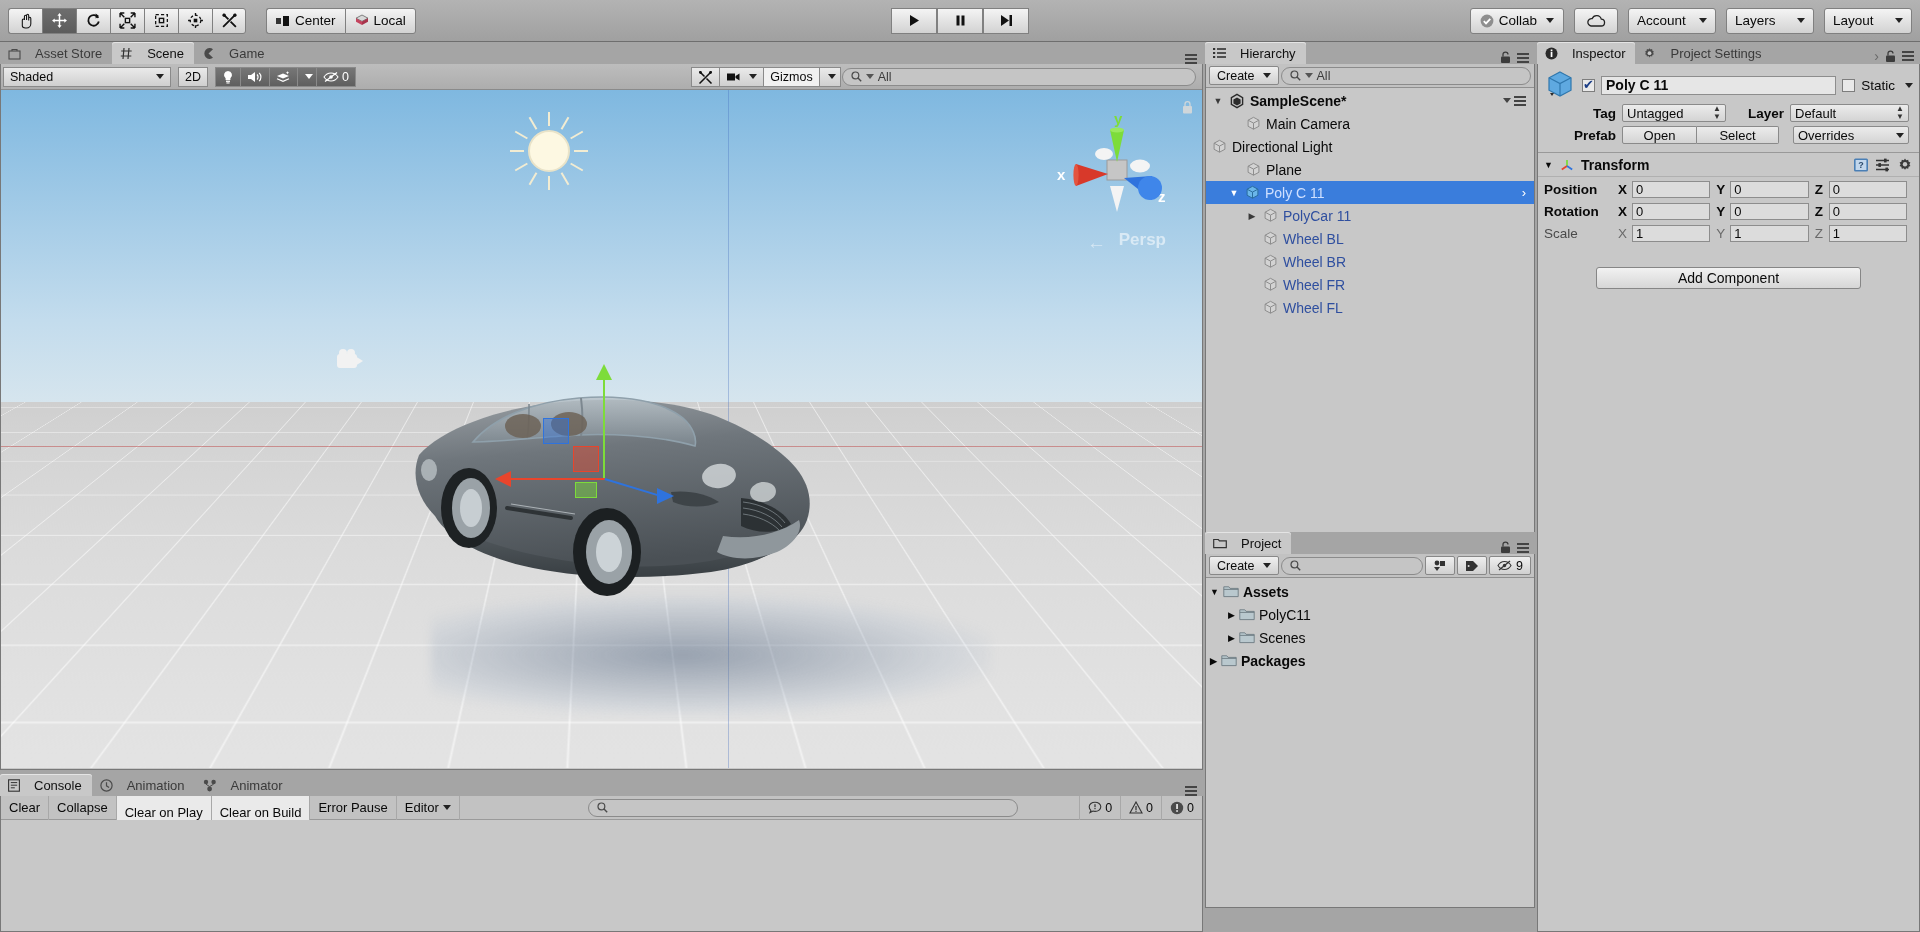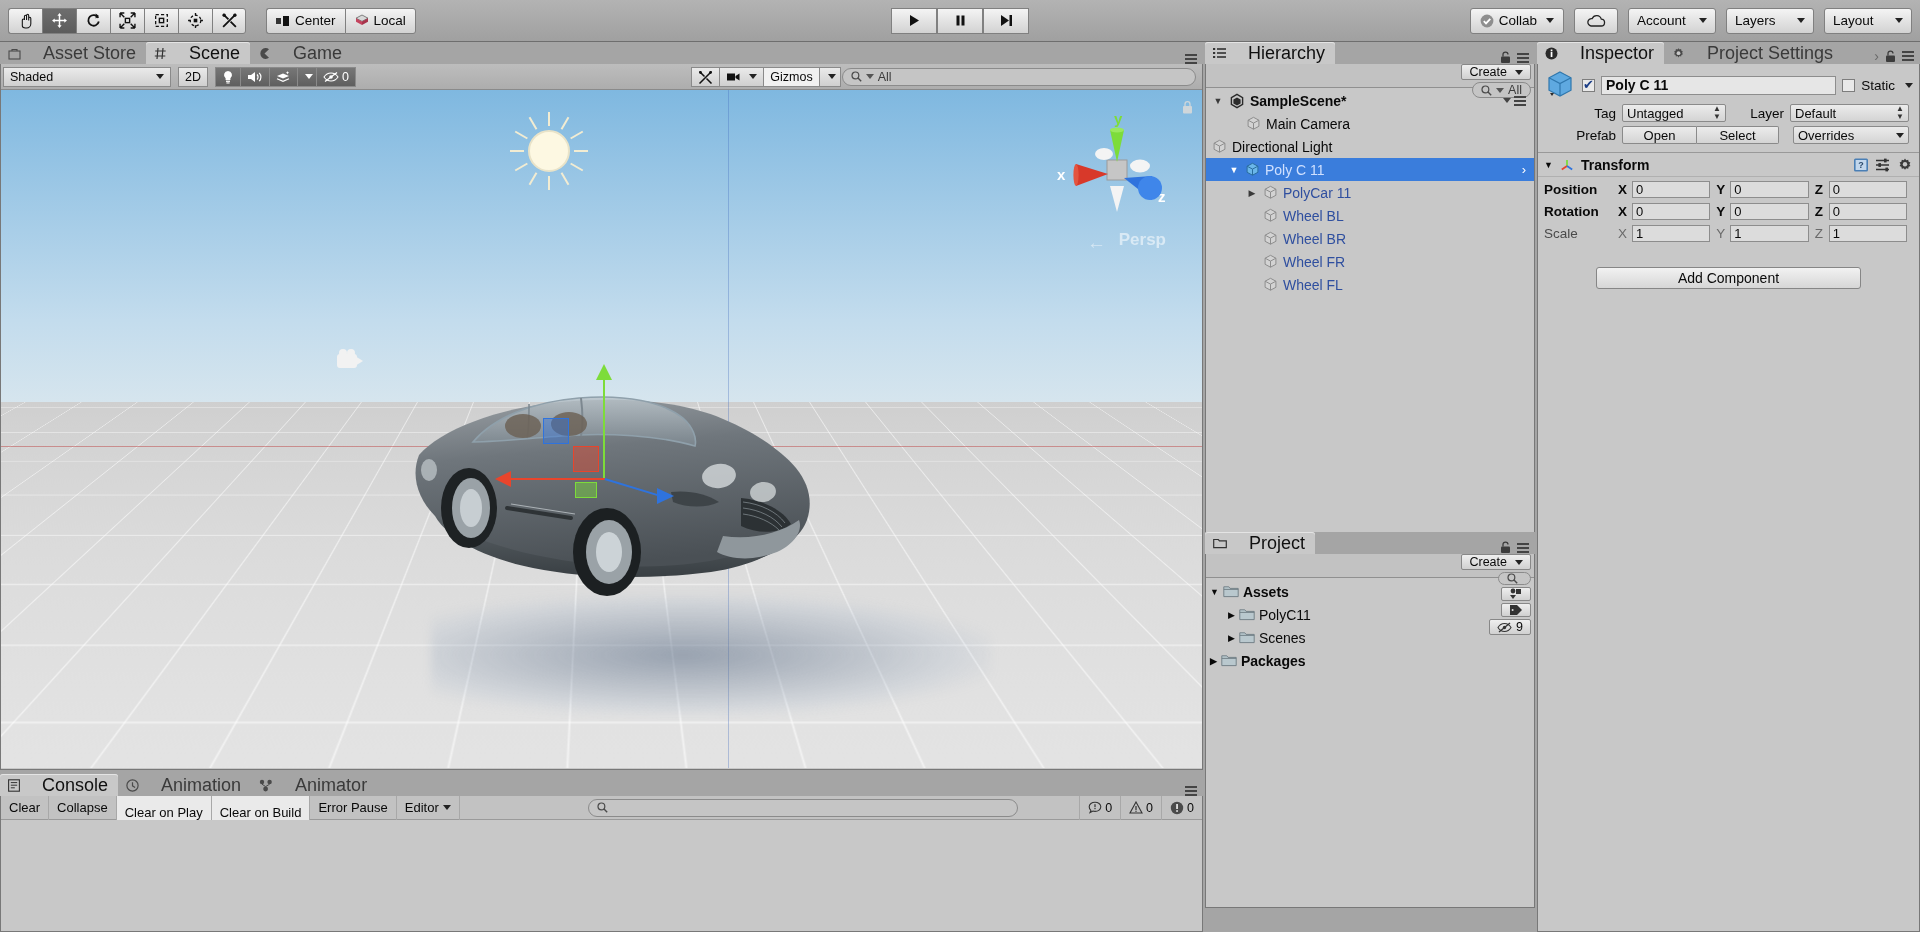--- a/index.html
+++ b/index.html
@@ -61,39 +61,38 @@
   }
 
   
   .panel { position: absolute; background: #a5a5a5; }
   .tabbar {
     height: 22px; display: flex; align-items: flex-end;
     background: #a5a5a5; position: relative;
   }
   .tab {
     height: 22px; padding: 0 10px 0 8px;
-    display: flex; align-items: center; gap: 22px;
-    font-size: 18px; color: #3a3a3a; cursor: pointer;
+    display: flex; align-items: center; gap: 14px;
+    font-size: 13px; color: #3a3a3a; cursor: pointer;
     background: #a5a5a5;
   }
   .tab.active {
     background: #c8c8c8; color: #101010;
     border-radius: 3px 3px 0 0;
     box-shadow: inset 0 1px 0 #e4e4e4;
   }
   .tabbar .tabfill { flex: 1; }
   .tabbar .tabtools { display:flex; align-items:center; gap:6px; padding-right:6px; }
 
   .panelbody { background: #c8c8c8; border: 1px solid #787878; border-top: none; }
 
   .subbar {
-    height: 24px; display: flex; align-items: flex-end; gap: 2px;
+    height: 24px; display: flex; align-items: center; gap: 2px;
     background: #c2c2c2; border-bottom: 1px solid #909090;
     padding: 0 3px;
-    flex-direction: column;
   }
   .minibtn {
     height: 19px; padding: 0 7px; font-size: 12.5px;
     background: linear-gradient(#efefef, #d0d0d0);
     border: 1px solid #888; border-radius: 2px;
     display:flex; align-items:center; gap:4px; cursor:pointer;
   }
   .searchbox {
     flex: 1; height: 18px; background: #c5c5c5;
     border: 1px solid #8b8b8b; border-radius: 9px;
@@ -187,21 +186,21 @@
   
   #inspector { left: 1537px; top: 42px; width: 383px; height: 890px; }
   .insp-head { padding: 6px 6px 4px 6px; background: #c8c8c8; border-bottom: 1px solid #999; }
   .insp-row { display:flex; align-items:center; gap: 6px; margin-bottom: 4px; }
   .insp-name-field {
     flex: 1; height: 19px; background: #e6e6e6; border: 1px solid #8d8d8d;
     font-weight: bold; font-size: 14px; padding: 0 4px; display:flex; align-items:center;
   }
   .chk { width: 13px; height: 13px; background:#e9e9e9; border:1px solid #7d7d7d; position:relative; flex:none; cursor:pointer;}
   .chk.on::after { content:"✔"; position:absolute; left:0px; top:-3px; font-size: 13px; color:#1b3d86;}
-  .lbl-r { text-align: right; font-size: 13.5px; }
+  .lbl-r { text-align: right; font-size: 13.5px; font-weight: bold; }
   .dd {
     height: 18px; background: linear-gradient(#ececec,#d4d4d4); border:1px solid #8a8a8a;
     border-radius: 2px; display:flex; align-items:center; justify-content:space-between;
     padding: 0 4px; font-size: 13px; cursor:pointer;
   }
   .dd .updown { font-size: 8px; line-height: 8px; color:#333; }
   .pbtn {
     height: 18px; background: linear-gradient(#ececec,#d4d4d4); border:1px solid #8a8a8a;
     display:flex; align-items:center; justify-content:center; font-size: 13px; cursor:pointer;
   }
@@ -671,20 +670,27 @@
         </div>
 
         <div class="row" style="">
           <svg class="cube-ico" viewBox="0 0 15 15">
               <path d="M7.5 1.3l5.4 2.9v6.1L7.5 13.2 2.1 10.3V4.2z" fill="#d3d3d3" stroke="#8d8d8d" stroke-width="1"></path>
               <path d="M2.1 4.2L7.5 7.1l5.4-2.9M7.5 7.1v6.1" fill="none" stroke="#8d8d8d" stroke-width="1"></path>
             </svg>
           <span class="lbl">Directional Light</span>
         </div>
 
+        <div class="row" style="padding-left:40px">
+          <svg class="cube-ico" viewBox="0 0 15 15">
+              <path d="M7.5 1.3l5.4 2.9v6.1L7.5 13.2 2.1 10.3V4.2z" fill="#d3d3d3" stroke="#8d8d8d" stroke-width="1"></path>
+              <path d="M2.1 4.2L7.5 7.1l5.4-2.9M7.5 7.1v6.1" fill="none" stroke="#8d8d8d" stroke-width="1"></path>
+            </svg>
+          <span class="lbl">Plane</span>
+        </div>
 
         <div class="row selected prefab" style="padding-left:22px">
           <span class="twist">▼</span>
           <svg class="cube-ico" viewBox="0 0 15 15">
               <path d="M7.5 1.3l5.4 2.9v6.1L7.5 13.2 2.1 10.3V4.2z" fill="#6ab6ea" stroke="#2a6d9e" stroke-width="1"></path>
               <path d="M2.1 4.2L7.5 7.1l5.4-2.9M7.5 7.1v6.1" fill="none" stroke="#2a6d9e" stroke-width="1"></path>
             </svg>
           <span class="lbl">Poly C 11</span>
           <span class="chev">›</span>
         </div>

